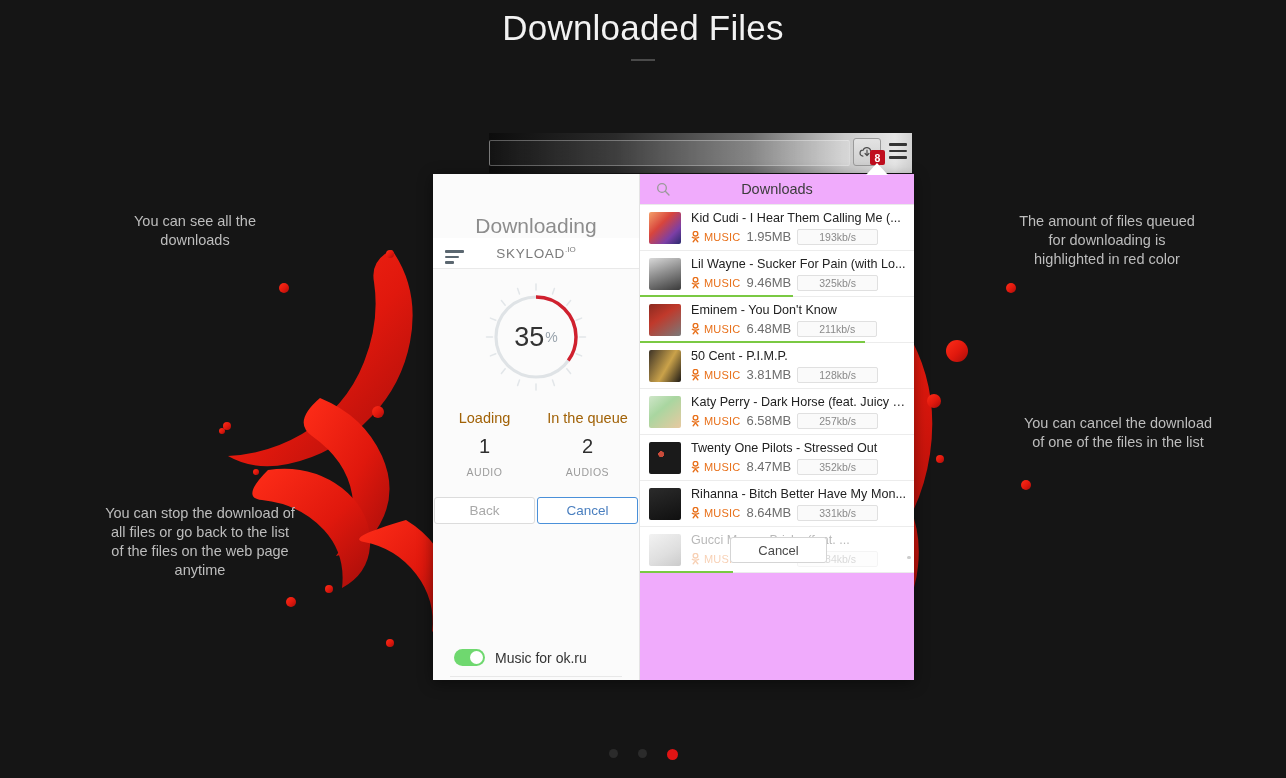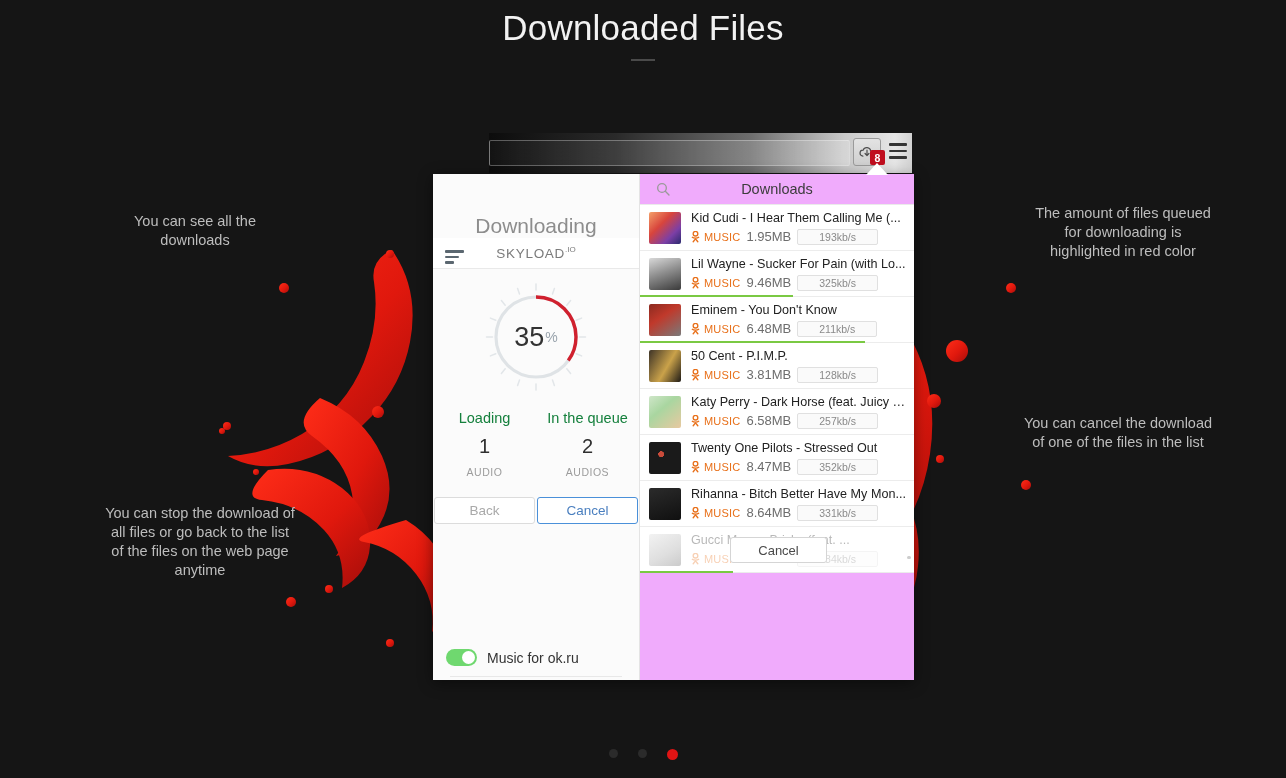--- a/index.html
+++ b/index.html
@@ -30,21 +30,21 @@
   
   .annotation {
     position: absolute;
     color: #bdbdbd;
     font-size: 14.5px;
     line-height: 19px;
     text-align: center;
   }
   #ann-see-all   { left: 105px; top: 212px; width: 180px; }
   #ann-stop-dl   { left: 105px; top: 504px; width: 190px; }
-  #ann-queued    { left: 1016px; top: 204px; width: 182px; margin-left: 16px; }
+  #ann-queued    { left: 1016px; top: 212px; width: 182px; }
   #ann-cancel-one{ left: 1022px; top: 414px; width: 192px; }
 
   
   #browser-bar {
     position: absolute; left: 489px; top: 133px;
     width: 423px; height: 40px;
     background: linear-gradient(to right, #0c0c0c 0%, #2a2a2a 30%, #6e6e6e 62%, #c9c9c9 84%, #e6e6e6 96%, #d2d2d2 100%);
   }
   #url-field {
     position: absolute; left: 0px; top: 7px;
@@ -122,40 +122,40 @@
   #ring-wrap { position: relative; width: 110px; height: 110px; margin: 13px auto 0; text-align: right; }
   #ring-pct {
     position: absolute; inset: 0;
     display: flex; align-items: center; justify-content: center;
     font-size: 27px; color: #333;
   }
   #ring-pct small { font-size: 14px; color: #9aa4ad; margin-left: 1px; }
 
   #counts { display: flex; margin-top: 18px; }
   .count-col { flex: 1; text-align: center; }
-  .count-label { font-size: 14.5px; color: #15803d; }
+  .count-label { font-size: 14.5px; color: #a16207; }
   .count-value { font-size: 20px; color: #2f2f2f; margin-top: 9px; font-weight: 300; }
   .count-unit  { font-size: 10.5px; color: #9c9c9c; margin-top: 8px; letter-spacing: .5px; }
 
   #left-buttons { display: flex; justify-content: center; gap: 2px; margin-top: 19px; }
   .pane-btn {
     width: 101px; height: 27px;
     border-radius: 3px; background: #fff;
     font-size: 13.5px; cursor: pointer;
     display: flex; align-items: center; justify-content: center;
   }
   #btn-back   { border: 1px solid #dcdcdc; color: #a9a9a9; }
   #btn-cancel { border: 1px solid #4a90d9; color: #4a7fbf; }
 
   #left-divider { margin: 152px 17px 0; height: 1px; background: #e8e8e8; }
 
   #toggle-row {
     position: absolute; left: 0; bottom: 0;
     width: 100%; height: 45px;
-    display: flex; align-items: center; padding-left: 13px;
+    display: flex; align-items: center; padding-left: 21px;
   }
   #toggle-switch {
     width: 31px; height: 17px; border-radius: 9px;
     background: #6fd86f; position: relative;
     cursor: pointer; flex: none;
   }
   #toggle-switch::after {
     content: ""; position: absolute;
     right: 2px; top: 2px; width: 13px; height: 13px;
     border-radius: 50%; background: #fff;

